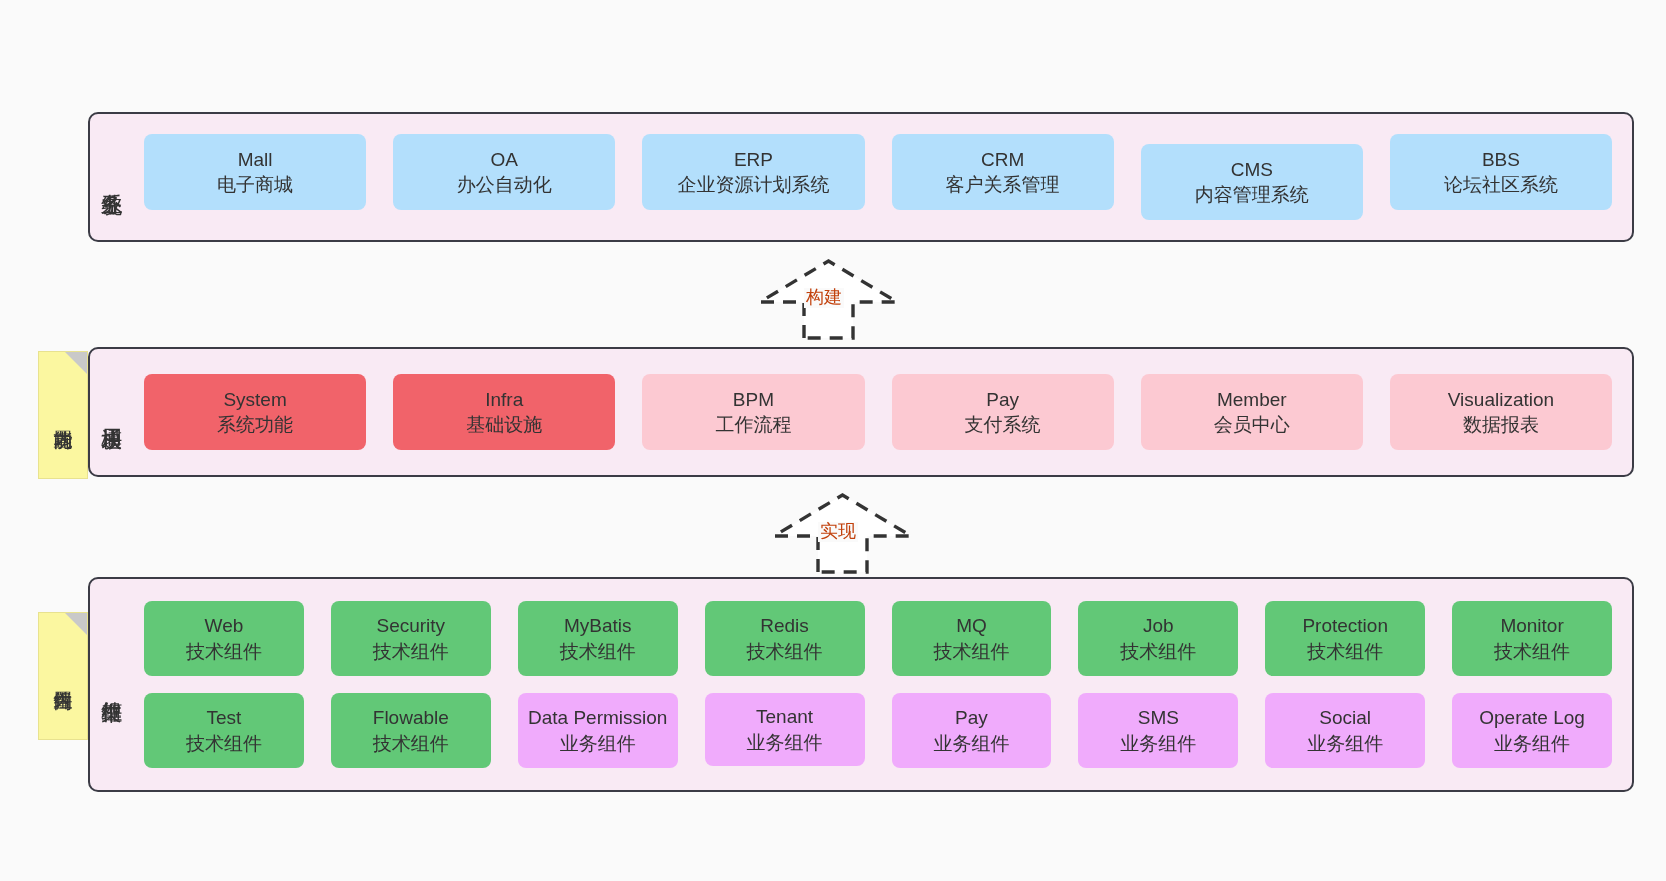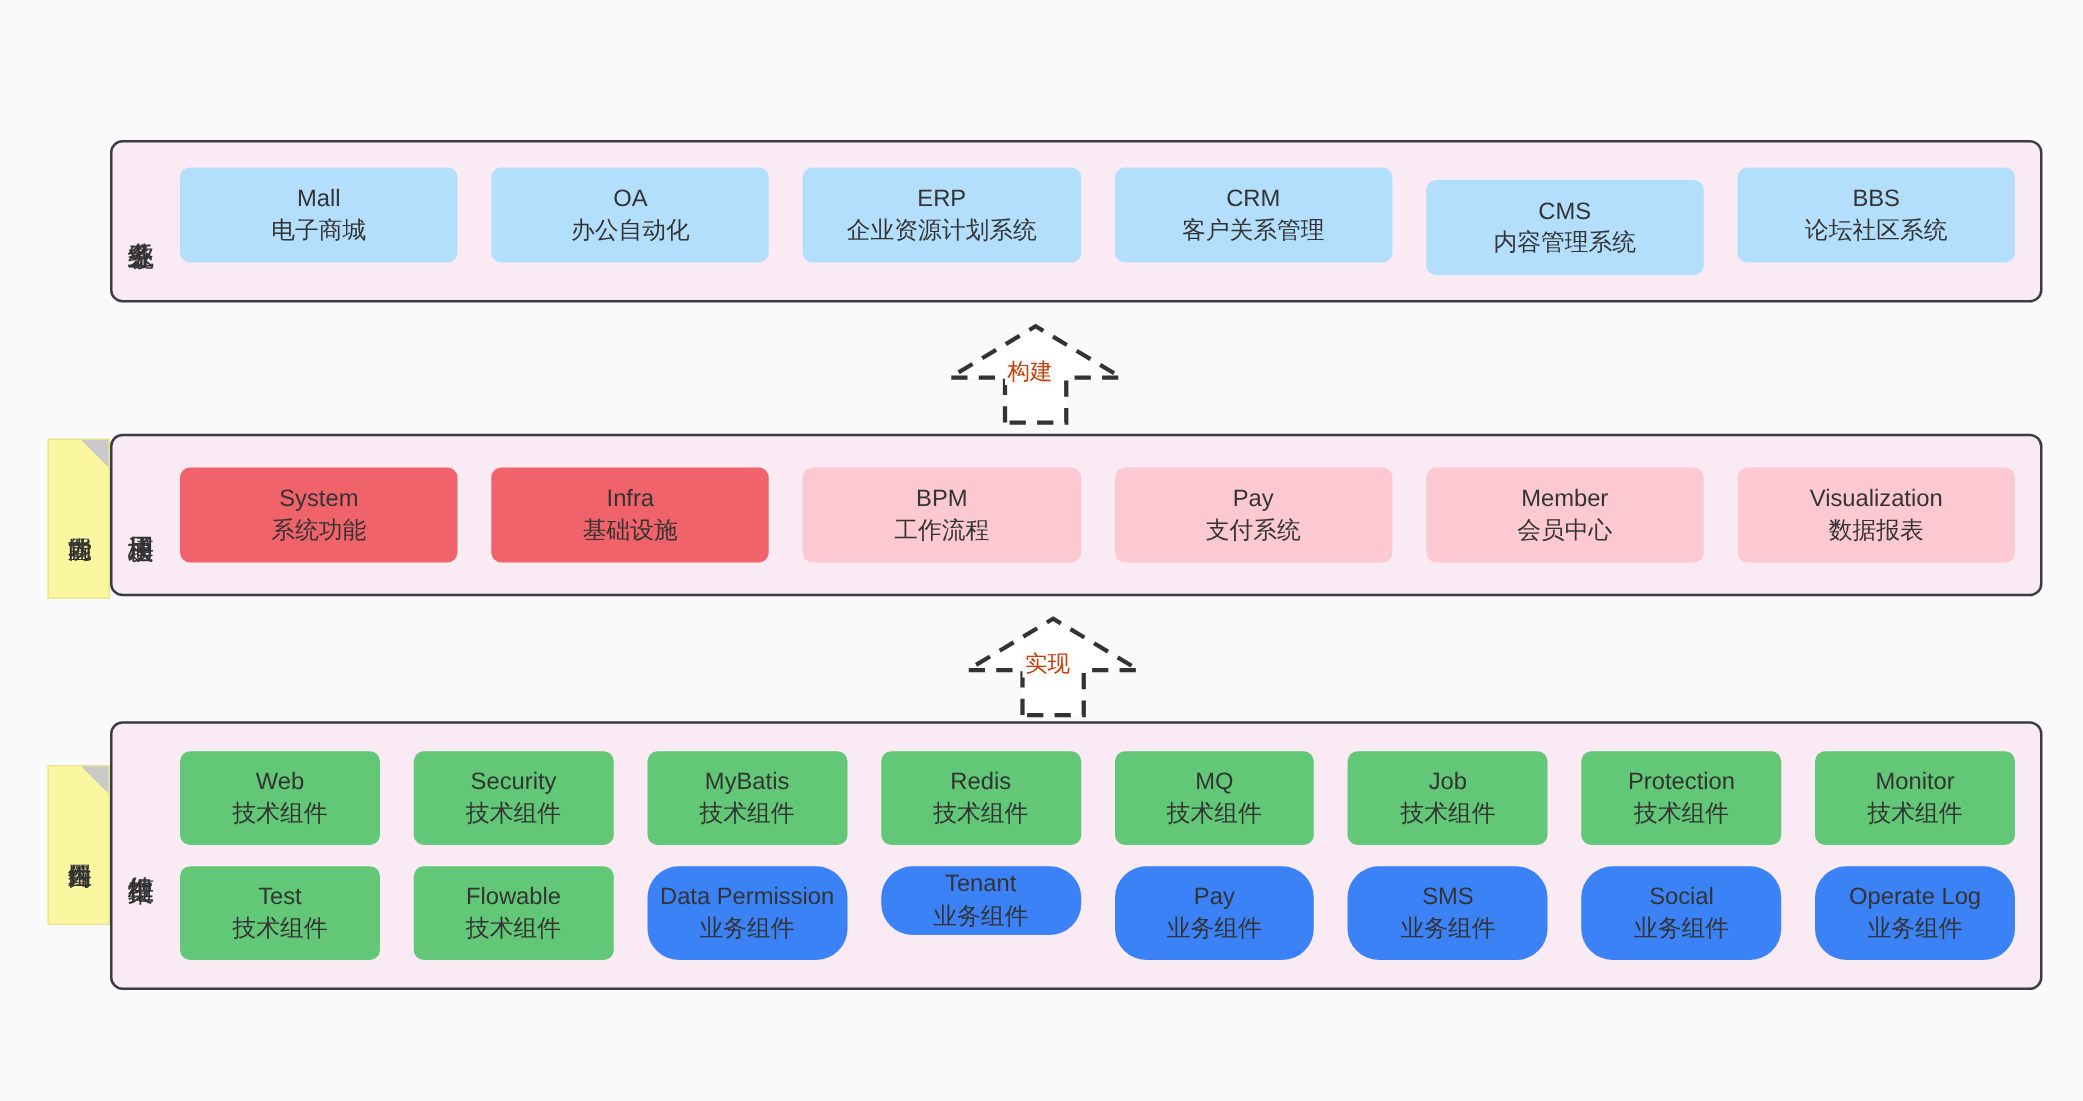--- a/index.html
+++ b/index.html
@@ -83,21 +83,21 @@
     padding: 4px 6px;
   }
   .card .l1 { white-space: normal; }
   .card .l2 { white-space: normal; }
 
   
   .c-blue      { background: #b3dffc; }
   .c-red       { background: #f1636a; }
   .c-pink      { background: #fcc9d2; }
   .c-green     { background: #62c877; }
-  .c-lgreen    { background: #3b82f6; border-radius: 25px; }
+  .c-lgreen    { background: #f0abfc; }
 
   
   .sticky {
     position: absolute;
     background: #fbf7a0;
     border: 1px solid #e8e28f;
     box-sizing: border-box;
     display: flex;
     align-items: center;
     justify-content: center;
@@ -272,21 +272,21 @@
           <span class="l2">技术组件</span>
         </div>
         <div class="card c-green" style="height:75px;">
           <span class="l1">Flowable</span>
           <span class="l2">技术组件</span>
         </div>
         <div class="card c-lgreen" style="height:75px;">
           <span class="l1">Data Permission</span>
           <span class="l2">业务组件</span>
         </div>
-        <div class="card c-lgreen" style="height:55px;">
+        <div class="card c-lgreen" style="height:73px;">
           <span class="l1">Tenant</span>
           <span class="l2">业务组件</span>
         </div>
         <div class="card c-lgreen" style="height:75px;">
           <span class="l1">Pay</span>
           <span class="l2">业务组件</span>
         </div>
         <div class="card c-lgreen" style="height:75px;">
           <span class="l1">SMS</span>
           <span class="l2">业务组件</span>

